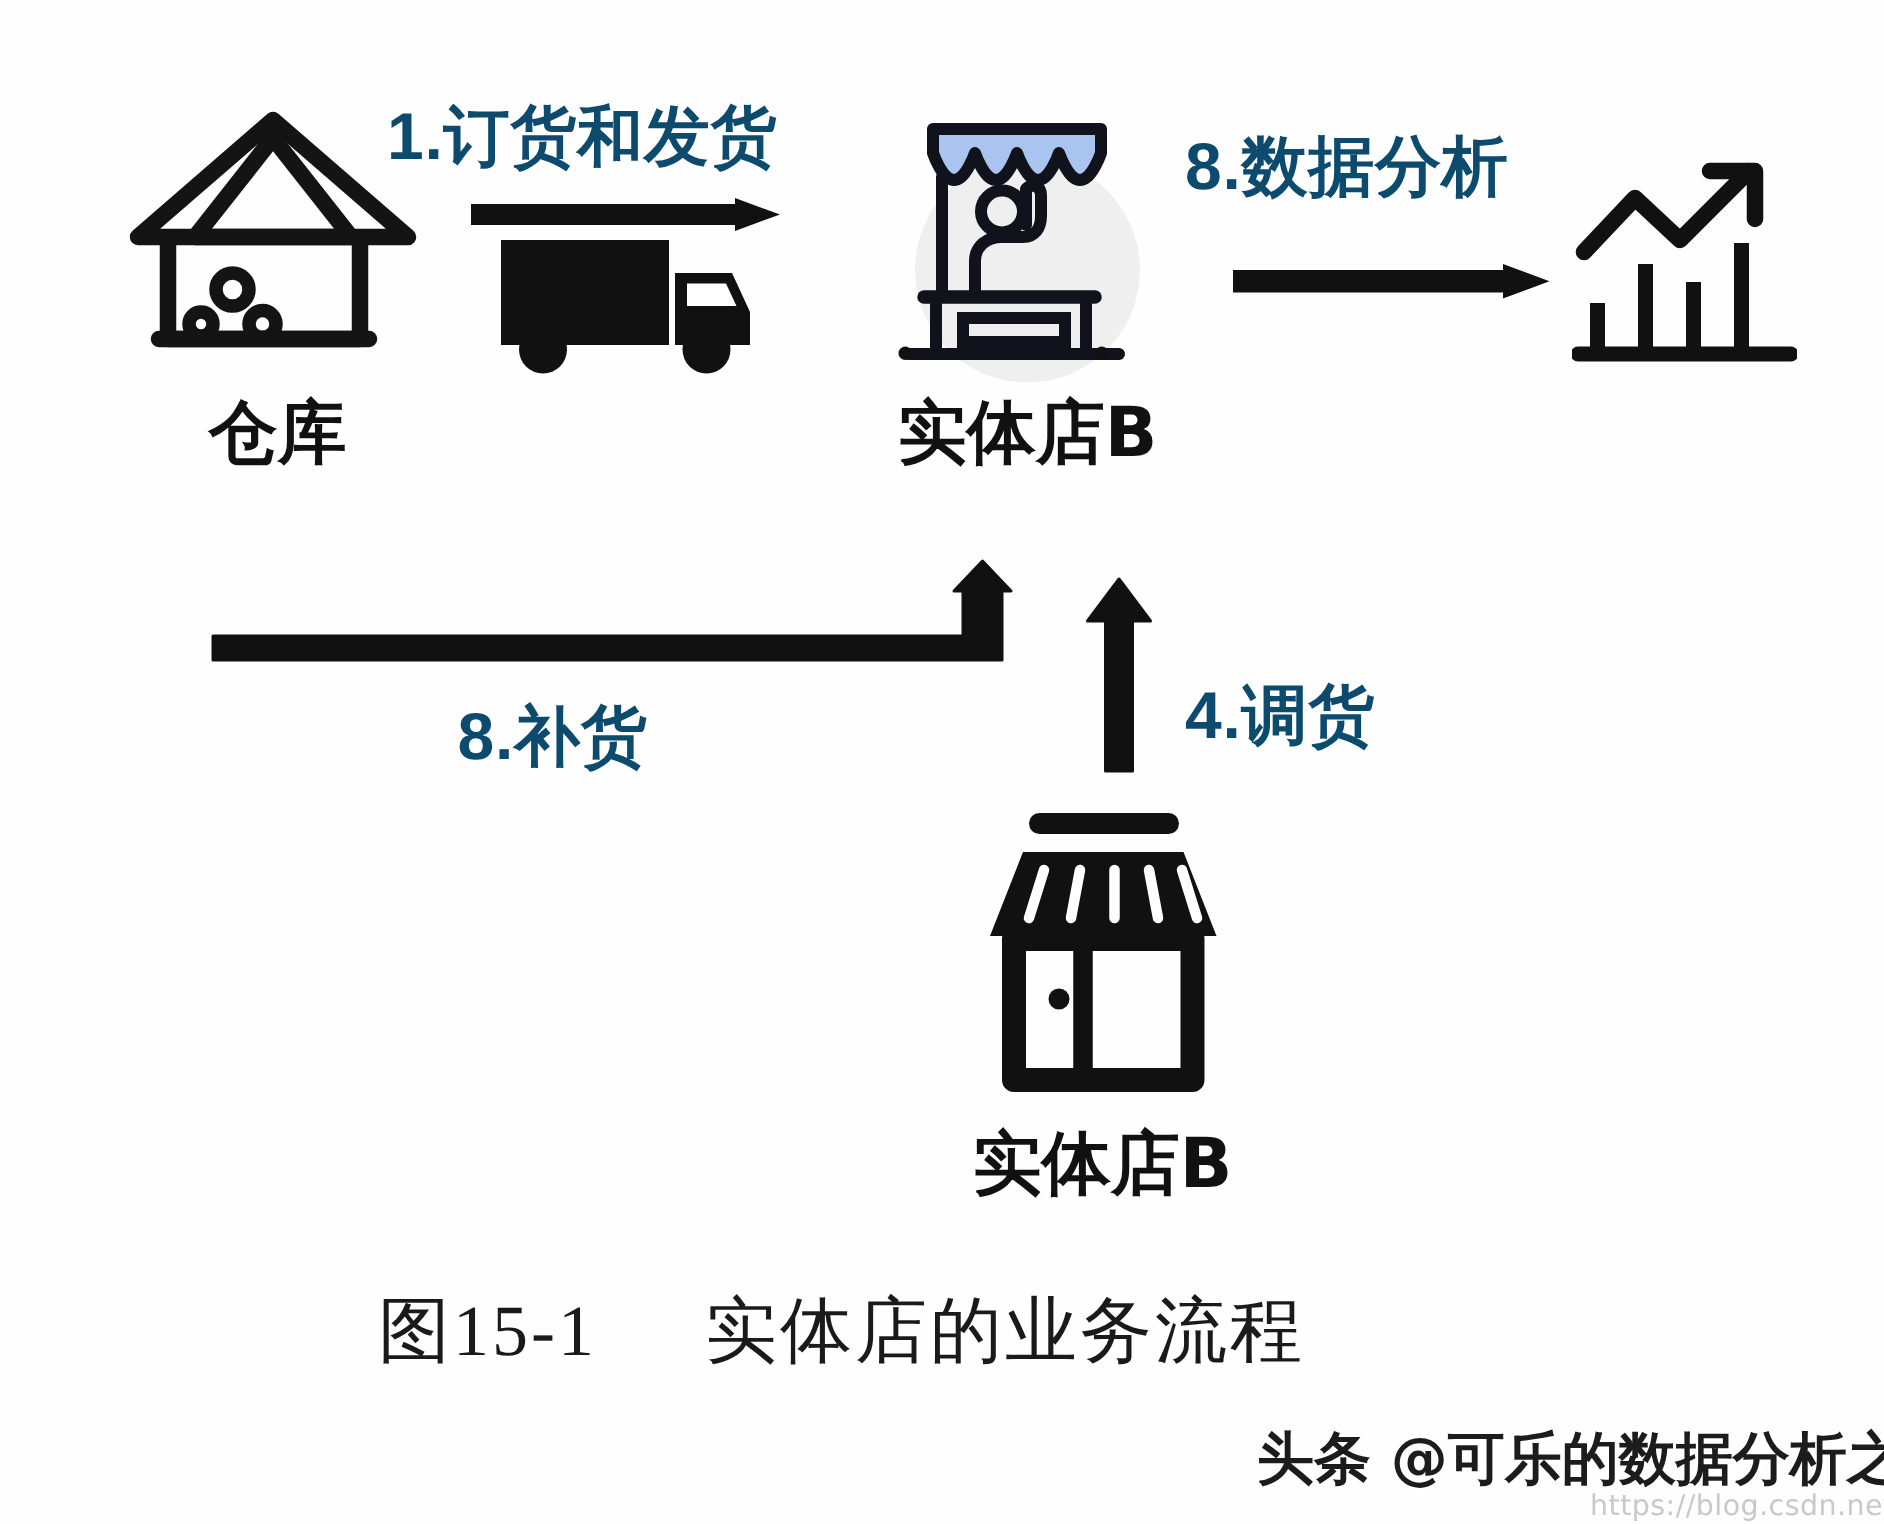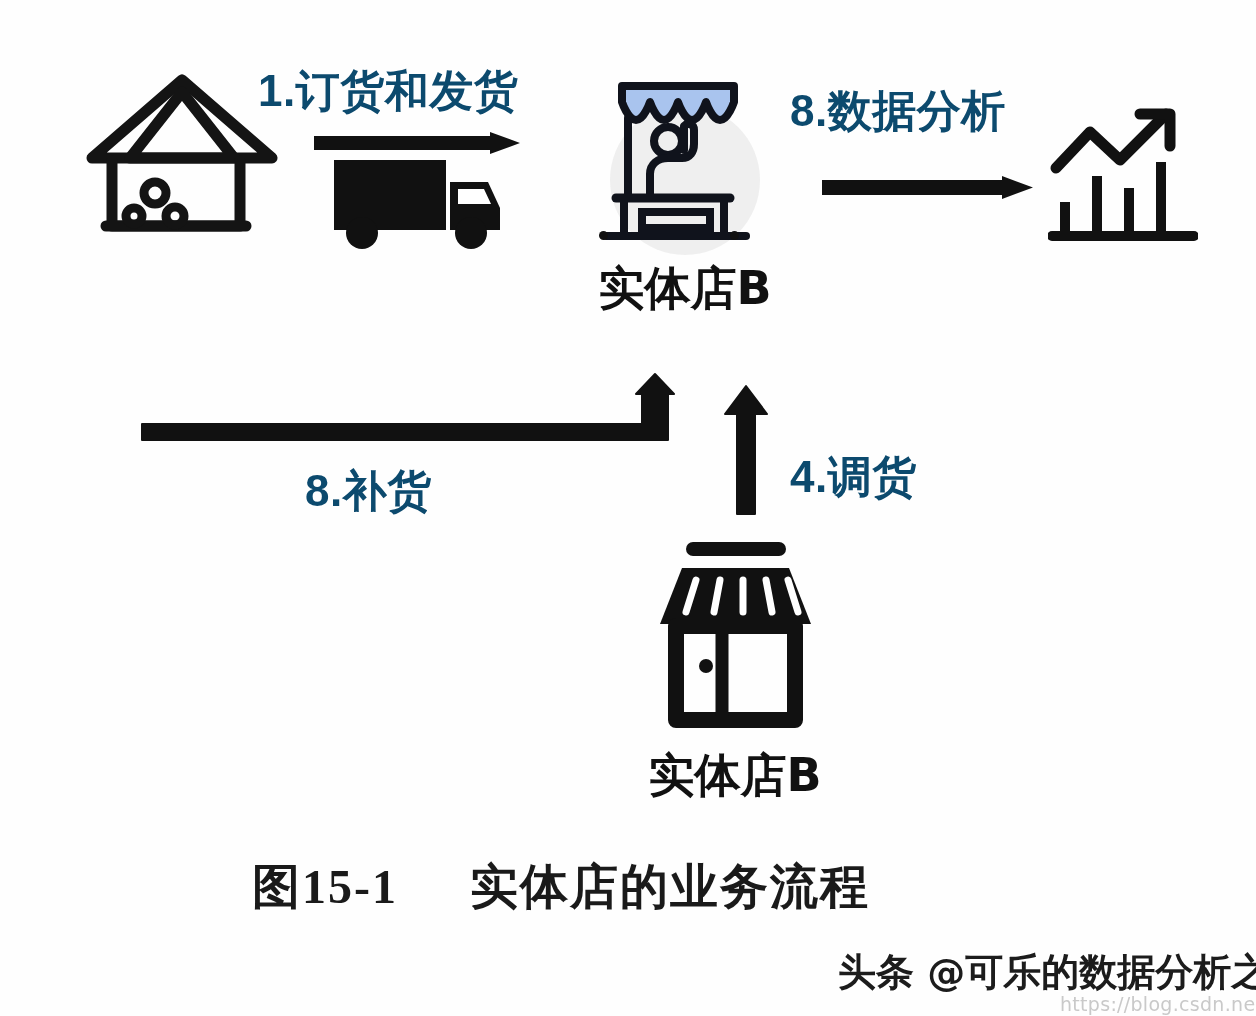--- a/index.html
+++ b/index.html
@@ -34,21 +34,21 @@
     font-size: 46px;
     color: #111111;
     white-space: nowrap;
     text-align: center;
   }
   .step-text {
     font-size: 44px;
   }
   .caption {
     font-family: "Liberation Serif", "DejaVu Serif", serif;
-    font-weight: bold;
+    font-weight: normal;
     font-size: 48px;
     color: #1a1a1a;
     white-space: nowrap;
     letter-spacing: 2px;
   }
   .watermark {
     font-family: "DejaVu Sans", "Liberation Sans", sans-serif;
     font-weight: bold;
     font-size: 38px;
     color: #1c1c1c;
@@ -92,20 +92,21 @@
         <path d="M 24 168 L 164 168"></path>
       </g>
 
       <g fill="none" stroke="#141414" stroke-width="9">
         <circle cx="73" cy="135" r="11"></circle>
         <circle cx="52" cy="158" r="8"></circle>
         <circle cx="93" cy="158" r="9"></circle>
       </g>
     </svg>
   </div>
+  <div class="abs node-label" style="left:60px; top:258px; width:250px;">仓库</div>
 
   <div class="abs flow-label step-text" style="left:258px; top:62px;">1.订货和发货</div>
 
   <div class="abs icon-box" style="left:312px; top:132px; width:210px; height:24px;">
     <svg width="210" height="24" viewBox="0 0 210 24" xmlns="http://www.w3.org/2000/svg">
       <path d="M 2 4 L 178 4 L 178 0 L 208 11 L 178 22 L 178 18 L 2 18 Z" fill="#111111"></path>
     </svg>
   </div>
 
   <div class="abs icon-box" style="left:328px; top:152px; width:180px; height:100px;">

